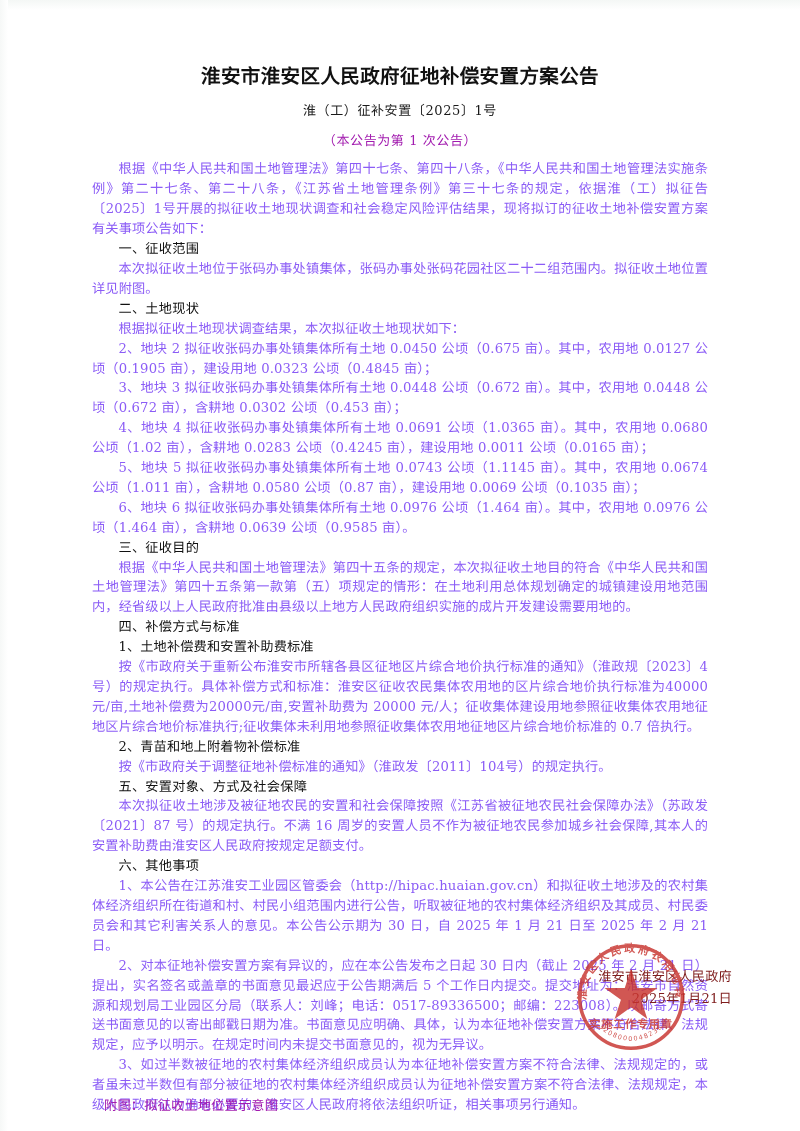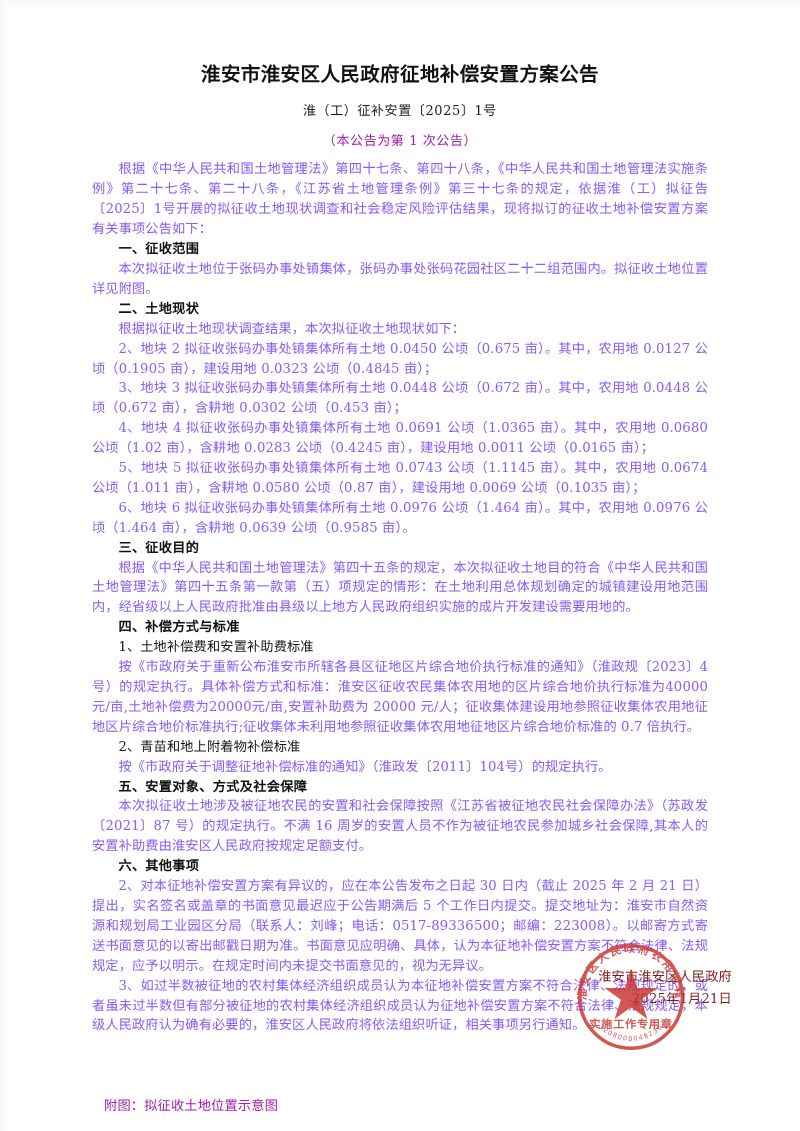--- a/index.html
+++ b/index.html
@@ -21,21 +21,21 @@
     overflow: hidden;
   }
   .doc-body {
     position: absolute;
     left: 92px;
     top: 62px;
     width: 616px;
   }
   .doc-title {
     text-align: center;
-    font-family: Liberation Mono, monospace;
+    font-family: Liberation Sans, sans-serif;
     font-size: 19.5px;
     font-weight: bold;
     color: #111111;
     letter-spacing: 0.4px;
     line-height: 1.5;
     margin: 0 0 9px 0;
   }
   .doc-subtitle {
     text-align: center;
     font-size: 13px;
@@ -61,21 +61,21 @@
     text-justify: inter-ideograph;
     text-indent: 2em;
     letter-spacing: 0.15px;
   }
   p.heading {
     margin: 0;
     font-size: 13.2px;
     line-height: 19.9px;
     color: #111111;
     text-indent: 2em;
-    font-weight: bold;
+    font-weight: normal;
     letter-spacing: 0.3px;
     font-family: "DejaVu Sans", "Liberation Sans", sans-serif;
   }
   p.subheading {
     margin: 0;
     font-size: 13.2px;
     line-height: 19.9px;
     color: #151515;
     text-indent: 2em;
     letter-spacing: 0.15px;
@@ -155,20 +155,21 @@
     <p class="heading">四、补偿方式与标准</p>
     <p class="subheading">1、土地补偿费和安置补助费标准</p>
     <p class="para">按《市政府关于重新公布淮安市所辖各县区征地区片综合地价执行标准的通知》（淮政规〔2023〕4号）的规定执行。具体补偿方式和标准：淮安区征收农民集体农用地的区片综合地价执行标准为40000元/亩,土地补偿费为20000元/亩,安置补助费为 20000 元/人；征收集体建设用地参照征收集体农用地征地区片综合地价标准执行;征收集体未利用地参照征收集体农用地征地区片综合地价标准的 0.7 倍执行。</p>
     <p class="subheading">2、青苗和地上附着物补偿标准</p>
     <p class="para">按《市政府关于调整征地补偿标准的通知》（淮政发〔2011〕104号）的规定执行。</p>
 
     <p class="heading">五、安置对象、方式及社会保障</p>
     <p class="para">本次拟征收土地涉及被征地农民的安置和社会保障按照《江苏省被征地农民社会保障办法》（苏政发〔2021〕87 号）的规定执行。不满 16 周岁的安置人员不作为被征地农民参加城乡社会保障,其本人的安置补助费由淮安区人民政府按规定足额支付。</p>
 
     <p class="heading">六、其他事项</p>
+    <p class="para">1、本公告在江苏淮安工业园区管委会（http://hipac.huaian.gov.cn）和拟征收土地涉及的农村集体经济组织所在街道和村、村民小组范围内进行公告，听取被征地的农村集体经济组织及其成员、村民委员会和其它利害关系人的意见。本公告公示期为 30 日，自 2025 年 1 月 21 日至 2025 年 2 月 21 日。</p>
     <p class="para">2、对本征地补偿安置方案有异议的，应在本公告发布之日起 30 日内（截止 2025 年 2 月 21 日）提出，实名签名或盖章的书面意见最迟应于公告期满后 5 个工作日内提交。提交地址为：淮安市自然资源和规划局工业园区分局（联系人：刘峰；电话：0517-89336500；邮编：223008）。以邮寄方式寄送书面意见的以寄出邮戳日期为准。书面意见应明确、具体，认为本征地补偿安置方案不符合法律、法规规定，应予以明示。在规定时间内未提交书面意见的，视为无异议。</p>
     <p class="para">3、如过半数被征地的农村集体经济组织成员认为本征地补偿安置方案不符合法律、法规规定的，或者虽未过半数但有部分被征地的农村集体经济组织成员认为征地补偿安置方案不符合法律、法规规定，本级人民政府认为确有必要的，淮安区人民政府将依法组织听证，相关事项另行通知。</p>
 
   </div>
 
   <div class="sign-block">
     <span class="sign-line">淮安市淮安区人民政府</span>
     <span class="sign-line">2025年1月21日</span>
   </div>
 

